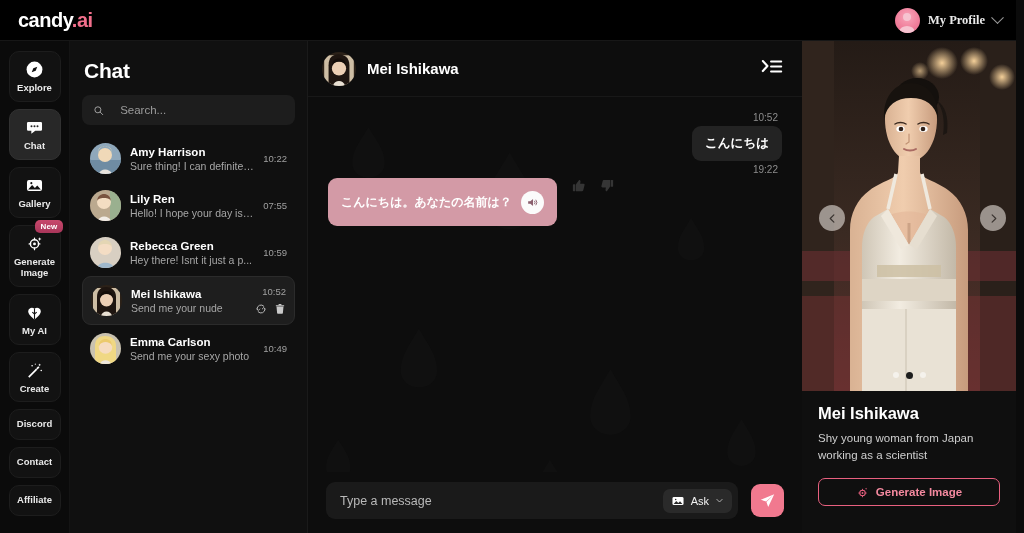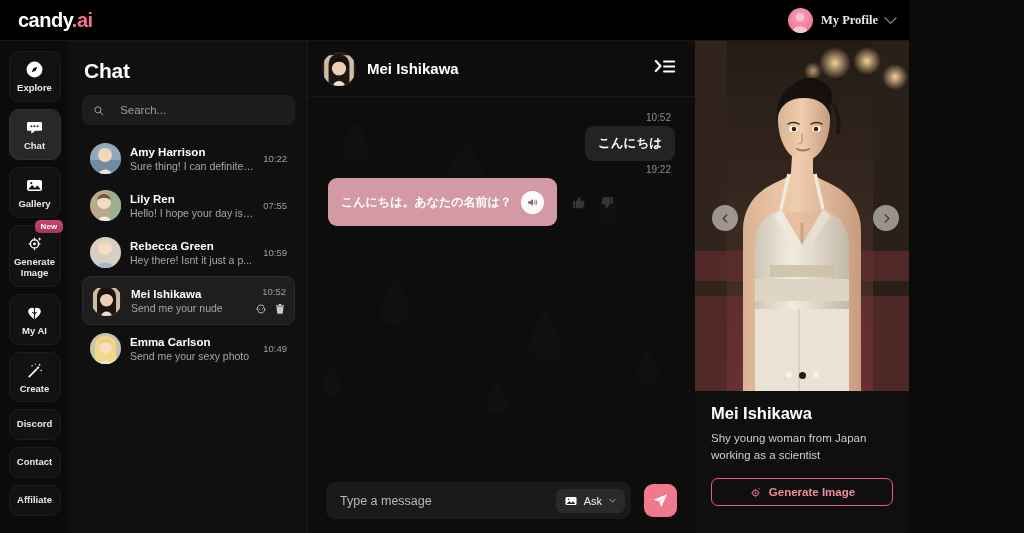--- a/index.html
+++ b/index.html
@@ -2,21 +2,21 @@
 <html><head>
 <meta charset="utf-8">
 <style>
   * { box-sizing: border-box; margin: 0; padding: 0; }
   html, body {
     width: 1024px; height: 533px;
     background: #0b0b0b; overflow: hidden;
     font-family: "Liberation Sans", sans-serif;
     -webkit-font-smoothing: antialiased;
   }
-  .app { position: relative; width: 909px; height: 533px; display: flex; flex-direction: column; }
+  .app { position: relative; width: 1016px; height: 533px; display: flex; flex-direction: column; }
 
   
   .topbar {
     height: 41px; min-height: 41px; background: #000000;
     display: flex; align-items: center; justify-content: space-between;
     padding: 0 14px 0 18px; border-bottom: 1px solid #171717;
   }
   .logo { font-size: 20px; font-weight: 700; letter-spacing: -.5px; color: #ffffff; }
   .logo .dot-ai { color: #f2708c; }
   .profile { display: flex; align-items: center; gap: 8px; cursor: pointer; font-family: Liberation Serif, serif; }
@@ -107,21 +107,21 @@
     position: absolute; inset: 0; pointer-events: none; opacity: .5;
   }
   .msg-row { position: relative; display: flex; flex-direction: column; }
   .msg-time { font-size: 10px; color: #8d8d8d; margin: 3px 4px; }
   .msg-time.right { align-self: flex-end; }
   .bubble-user {
     align-self: flex-end; background: #232323; color: #fff;
     font-size: 12.5px; font-weight: 700; border-radius: 9px;
     padding: 9px 13px; max-width: 70%;
   }
-  .ai-line { display: flex; align-items: center; gap: 14px; }
+  .ai-line { display: flex; align-items: flex-start; gap: 14px; }
   .bubble-ai {
     background: #d39aa6; color: #fff; font-size: 12px; font-weight: 700;
     border-radius: 9px; padding: 11px 13px; display: flex; align-items: center; gap: 9px;
     min-height: 48px;
   }
   .speaker-btn {
     width: 23px; height: 23px; min-width: 23px; border-radius: 50%;
     background: #fbfbfb; display: flex; align-items: center; justify-content: center; cursor: pointer;
   }
   .react-btn { cursor: pointer; opacity: .85; }

